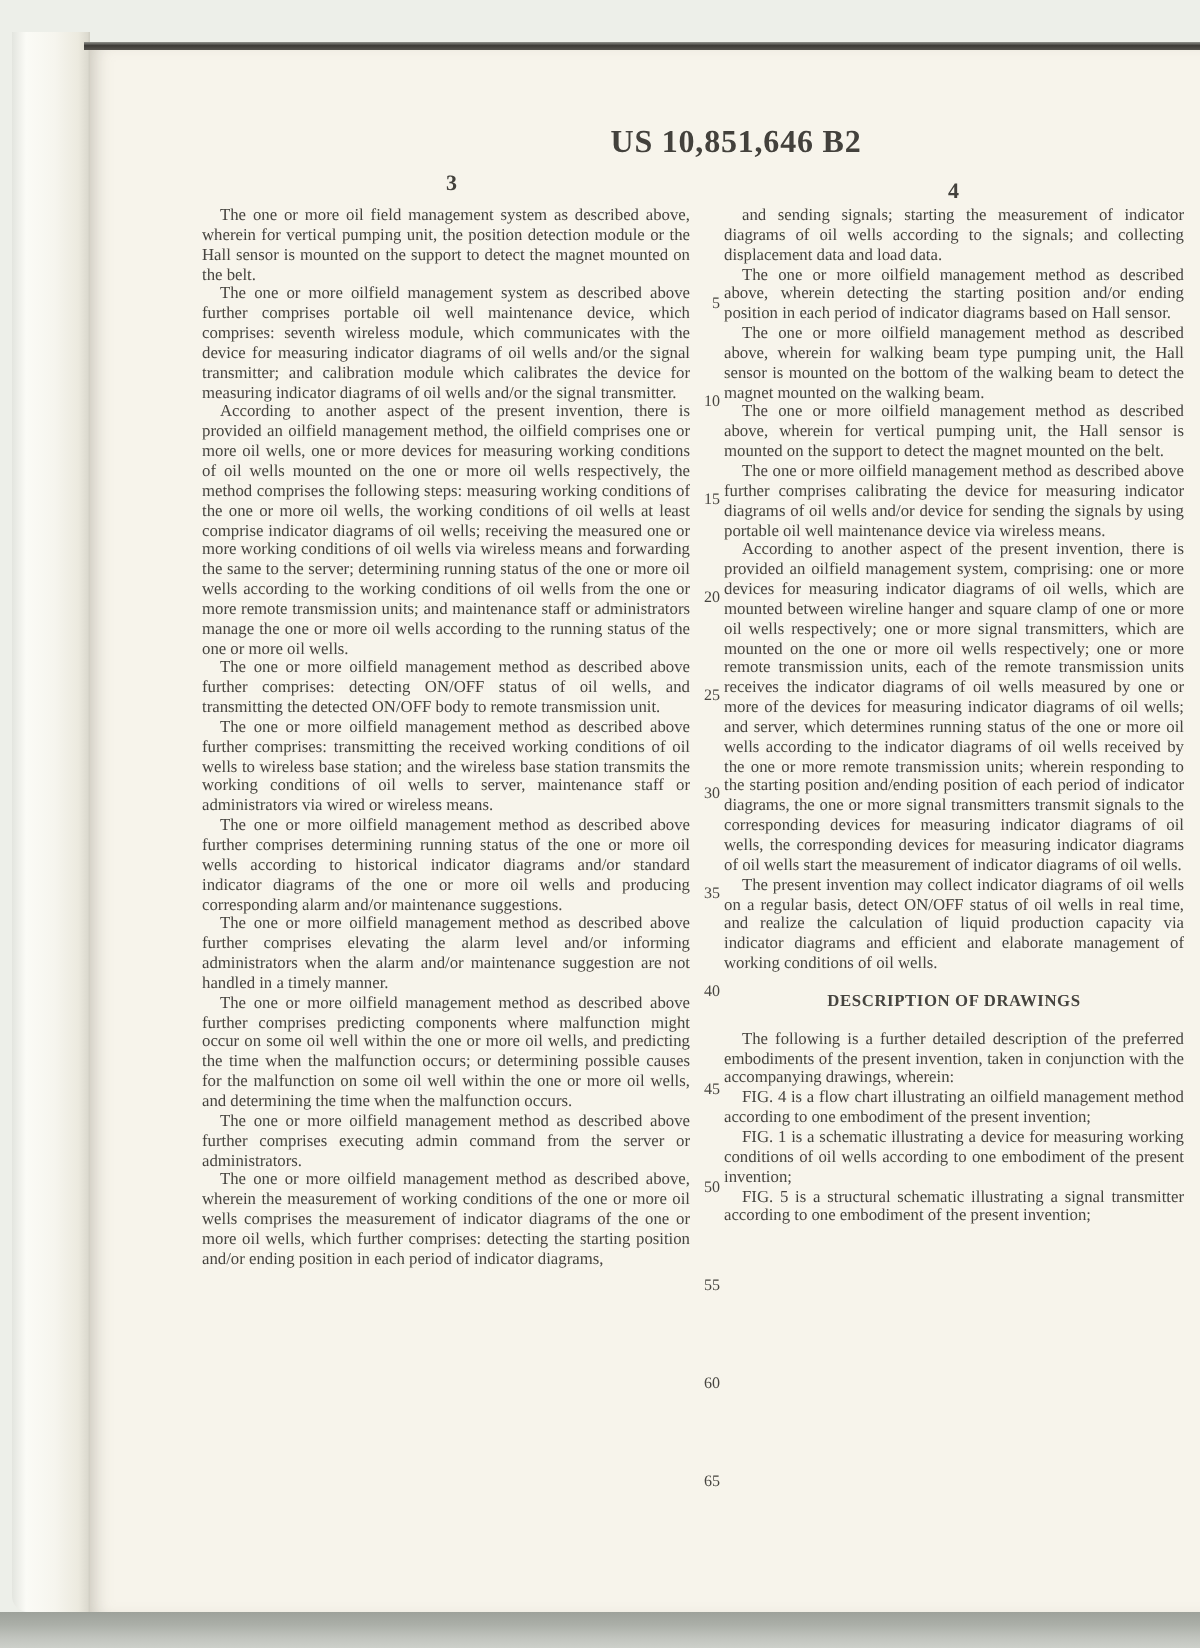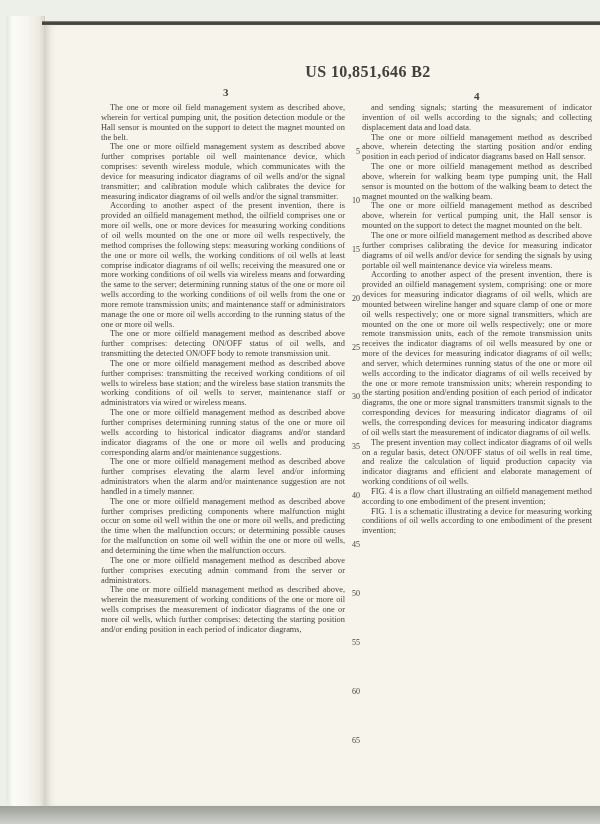--- a/index.html
+++ b/index.html
@@ -98,23 +98,26 @@
     <p>The one or more oilfield management method as described above further comprises: detecting ON/OFF status of oil wells, and transmitting the detected ON/OFF body to remote transmission unit.</p>
     <p>The one or more oilfield management method as described above further comprises: transmitting the received working conditions of oil wells to wireless base station; and the wireless base station transmits the working conditions of oil wells to server, maintenance staff or administrators via wired or wireless means.</p>
     <p>The one or more oilfield management method as described above further comprises determining running status of the one or more oil wells according to historical indicator diagrams and/or standard indicator diagrams of the one or more oil wells and producing corresponding alarm and/or maintenance suggestions.</p>
     <p>The one or more oilfield management method as described above further comprises elevating the alarm level and/or informing administrators when the alarm and/or maintenance suggestion are not handled in a timely manner.</p>
     <p>The one or more oilfield management method as described above further comprises predicting components where malfunction might occur on some oil well within the one or more oil wells, and predicting the time when the malfunction occurs; or determining possible causes for the malfunction on some oil well within the one or more oil wells, and determining the time when the malfunction occurs.</p>
     <p>The one or more oilfield management method as described above further comprises executing admin command from the server or administrators.</p>
     <p>The one or more oilfield management method as described above, wherein the measurement of working conditions of the one or more oil wells comprises the measurement of indicator diagrams of the one or more oil wells, which further comprises: detecting the starting position and/or ending position in each period of indicator diagrams,</p>
   </div>
 
   <div class="column column-right">
-    <p>and sending signals; starting the measurement of indicator invention of oil wells according to the signals; and collecting displacement data and load data.</p>
+    <p>and sending signals; starting the measurement of indicator diagrams of oil wells according to the signals; and collecting displacement data and load data.</p>
     <p>The one or more oilfield management method as described above, wherein detecting the starting position and/or ending position in each period of indicator diagrams based on Hall sensor.</p>
     <p>The one or more oilfield management method as described above, wherein for walking beam type pumping unit, the Hall sensor is mounted on the bottom of the walking beam to detect the magnet mounted on the walking beam.</p>
     <p>The one or more oilfield management method as described above, wherein for vertical pumping unit, the Hall sensor is mounted on the support to detect the magnet mounted on the belt.</p>
     <p>The one or more oilfield management method as described above further comprises calibrating the device for measuring indicator diagrams of oil wells and/or device for sending the signals by using portable oil well maintenance device via wireless means.</p>
     <p>According to another aspect of the present invention, there is provided an oilfield management system, comprising: one or more devices for measuring indicator diagrams of oil wells, which are mounted between wireline hanger and square clamp of one or more oil wells respectively; one or more signal transmitters, which are mounted on the one or more oil wells respectively; one or more remote transmission units, each of the remote transmission units receives the indicator diagrams of oil wells measured by one or more of the devices for measuring indicator diagrams of oil wells; and server, which determines running status of the one or more oil wells according to the indicator diagrams of oil wells received by the one or more remote transmission units; wherein responding to the starting position and/ending position of each period of indicator diagrams, the one or more signal transmitters transmit signals to the corresponding devices for measuring indicator diagrams of oil wells, the corresponding devices for measuring indicator diagrams of oil wells start the measurement of indicator diagrams of oil wells.</p>
     <p>The present invention may collect indicator diagrams of oil wells on a regular basis, detect ON/OFF status of oil wells in real time, and realize the calculation of liquid production capacity via indicator diagrams and efficient and elaborate management of working conditions of oil wells.</p>
+    <h2 class="section-heading">DESCRIPTION OF DRAWINGS</h2>
+    <p>The following is a further detailed description of the preferred embodiments of the present invention, taken in conjunction with the accompanying drawings, wherein:</p>
     <p>FIG. 4 is a flow chart illustrating an oilfield management method according to one embodiment of the present invention;</p>
     <p>FIG. 1 is a schematic illustrating a device for measuring working conditions of oil wells according to one embodiment of the present invention;</p>
+    <p>FIG. 5 is a structural schematic illustrating a signal transmitter according to one embodiment of the present invention;</p>
   </div>
 </div>
 
 </body></html>

